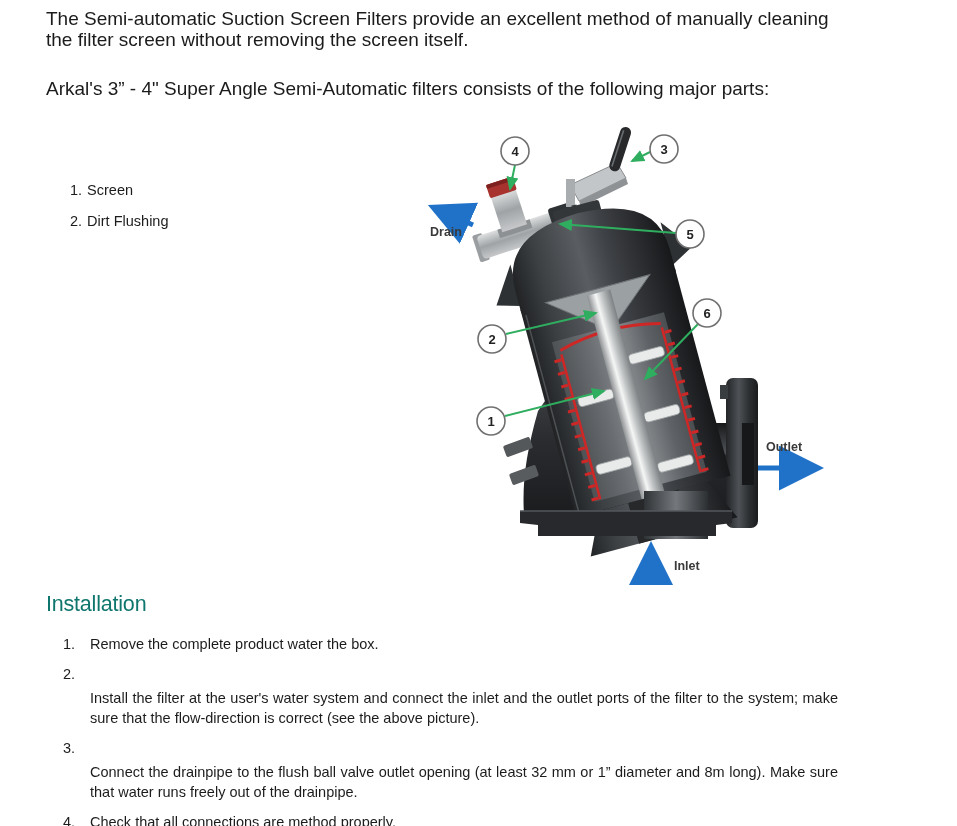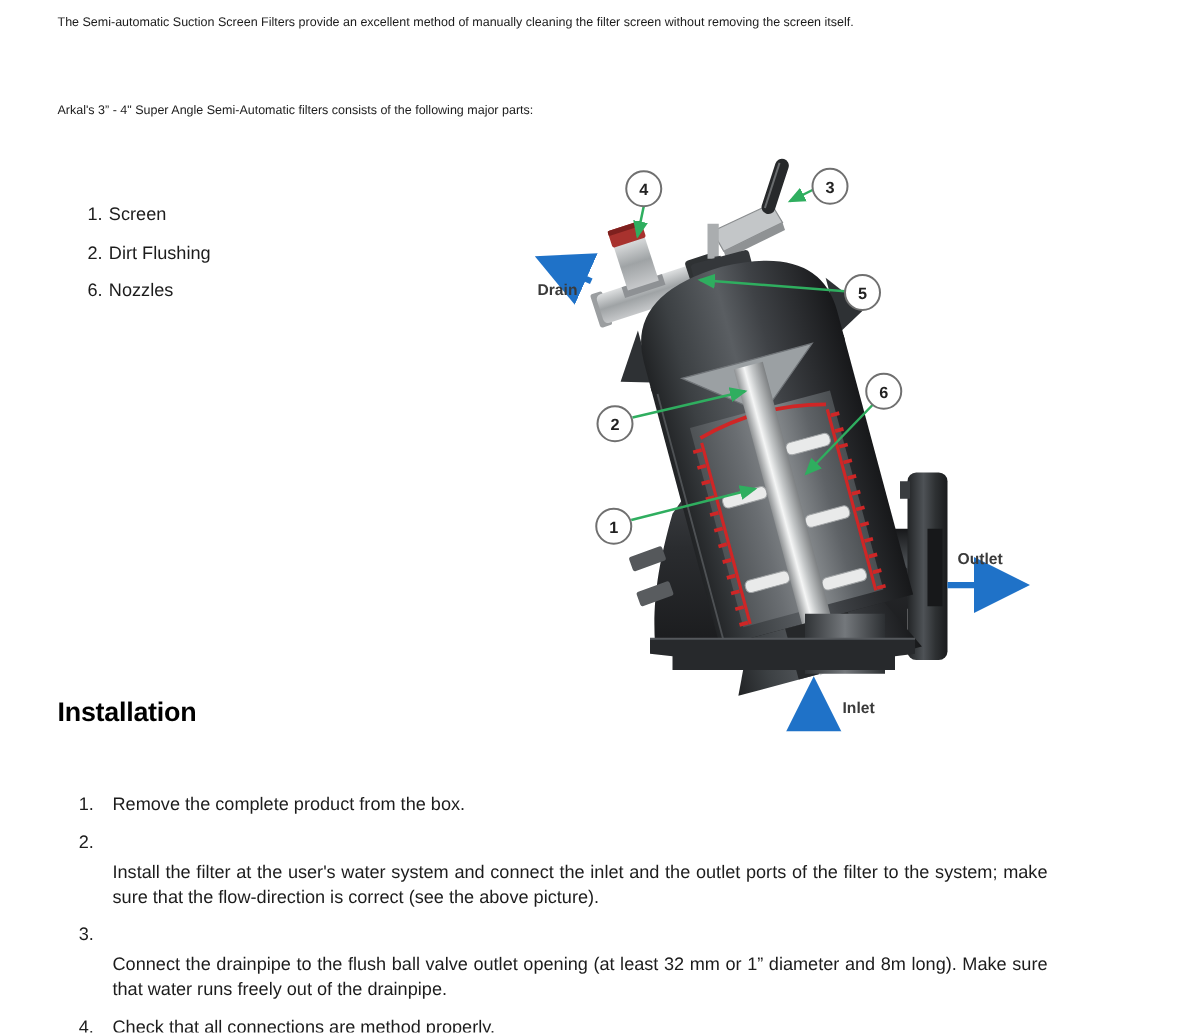--- a/index.html
+++ b/index.html
@@ -3,48 +3,47 @@
 <meta charset="utf-8">
 <style>
   html,body{margin:0;padding:0;}
   body{
     width:957px;height:826px;position:relative;overflow:hidden;
     background:#ffffff;
     font-family:"Liberation Sans", sans-serif;
     color:#1c1c1c;
   }
   .abs{position:absolute;}
-  .para{font-size:10px;line-height:21px;color:#1b1b1b;}
+  .para{font-size:19px;line-height:21px;color:#1b1b1b;}
   #intro{left:46px;top:8px;width:804px;}
   #parts-intro{left:46px;top:78px;width:804px;}
-  #parts-list{left:70px;top:162px;width:300px;}
+  #parts-list{left:70px;top:180px;width:300px;}
   .part-item{font-size:14.5px;line-height:21px;margin-bottom:9.5px;white-space:nowrap;}
   .part-item .pnum{margin-right:5px;}
-  #install-heading{left:46px;top:558px;font-size:21.5px;font-weight:bold;color:#000000;letter-spacing:-0.2px;}
+  #install-heading{left:46px;top:592px;font-size:21.5px;font-weight:normal;color:#0f766e;letter-spacing:-0.2px;}
   #steps{left:63px;top:634px;width:775px;}
   .step{display:flex;margin-bottom:9px;font-size:14.5px;line-height:20.5px;}
   .step .snum{width:27px;flex:0 0 27px;}
   .step .stext{width:748px;}
   .step .stext.justify{text-align:justify;margin-top:24px;}
   #diagram-svg{left:420px;top:123px;}
   svg text{font-family:"Liberation Sans", sans-serif;}
   .callout-num{font-size:13px;font-weight:600;fill:#222222;}
   .flow-label{font-size:12.5px;font-weight:bold;fill:#3a3a3a;}
 </style>
 </head>
 <body>
 
 <div class="abs para" id="intro">The Semi-automatic Suction Screen Filters provide an excellent method of manually cleaning the filter screen without removing the screen itself.</div>
 
 <div class="abs para" id="parts-intro">Arkal's 3” - 4" Super Angle Semi-Automatic filters consists of the following major parts:</div>
 
 <div class="abs" id="parts-list">
   <div class="part-item"><span class="pnum">1.</span><span>Screen</span></div>
   <div class="part-item"><span class="pnum">2.</span><span>Dirt Flushing</span></div>
-  <div class="part-item"><span class="pnum">6.</span><span>Nozzles</span></div>
 </div>
 
 <svg class="abs" id="diagram-svg" width="450" height="462" viewBox="0 0 450 462">
   <defs>
     <linearGradient id="gBody" x1="0" y1="0" x2="1" y2="0">
       <stop offset="0" stop-color="#212325"></stop>
         <stop offset="0.18" stop-color="#3c4043"></stop>
       <stop offset="0.45" stop-color="#5a5e62"></stop>
         <stop offset="0.62" stop-color="#3f4246"></stop>
       <stop offset="1" stop-color="#17181a"></stop>
@@ -208,21 +207,21 @@
     <line x1="231" y1="453" x2="231" y2="428" stroke="#1f72c8" stroke-width="5" marker-end="url(#mBlue)"></line>
     <text class="flow-label" x="254" y="447">Inlet</text>
   </g>
 </svg>
 
 <div class="abs" id="install-heading">Installation</div>
 
 <div class="abs" id="steps">
   <div class="step">
     <span class="snum">1.</span>
-    <span class="stext">Remove the complete product from the box.</span>
+    <span class="stext">Remove the complete product water the box.</span>
   </div>
   <div class="step">
     <span class="snum">2.</span>
     <span class="stext justify">Install the filter at the user's water system and connect the inlet and the outlet ports of the filter to the system; make sure that the flow-direction is correct (see the above picture).</span>
   </div>
   <div class="step">
     <span class="snum">3.</span>
     <span class="stext justify">Connect the drainpipe to the flush ball valve outlet opening (at least 32 mm or 1” diameter and 8m long). Make sure that water runs freely out of the drainpipe.</span>
   </div>
   <div class="step">

